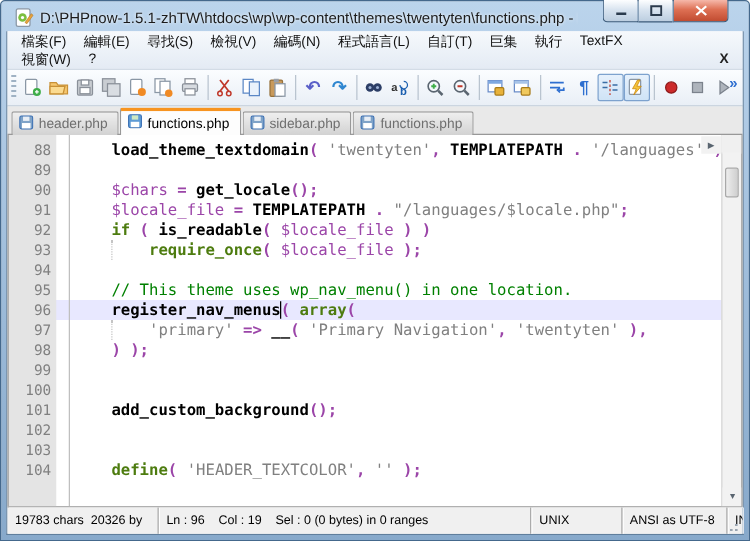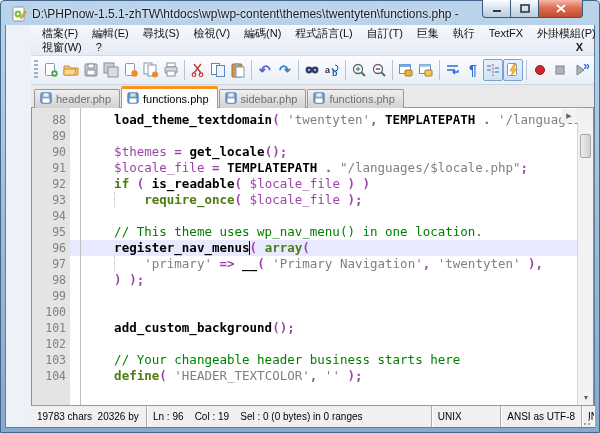--- a/index.html
+++ b/index.html
@@ -14,21 +14,21 @@
   
   .titlebar{ height:24px; display:flex; align-items:center; padding:2px 2px 0 6px; position:relative; }
   .app-icon{ width:16px; height:16px; margin-right:5px; flex:0 0 16px; }
   .title-text{ font-size:12px; color:#1b1b1b; white-space:nowrap; overflow:hidden; width:430px; text-shadow:0 0 3px #fff; }
   .caption-btns{ position:absolute; top:-1px; right:12px; display:flex; }
   .cap-btn{ height:18px; border:1px solid #3C5A78; border-top:none; background:linear-gradient(#FDFEFF,#D9E4F0 45%,#BCCEE0); display:flex; align-items:center; justify-content:center; }
   .cap-btn.min{ width:29px; border-radius:0 0 0 4px; }
   .cap-btn.max{ width:27px; border-left:none; border-right:none; }
   .cap-btn.close{ width:45px; border-radius:0 0 4px 0; background:linear-gradient(#F6B8AA,#DE7054 45%,#C14B30); }
   
-  .client{ flex:1; display:flex; flex-direction:column; background:#EDF2F8; border:1px solid #5F7E9C; border-top:none;padding-left:25px; }
+  .client{ flex:1; display:flex; flex-direction:column; background:#EDF2F8; border:1px solid #5F7E9C; border-top:none; }
   
   .menubar{ background:linear-gradient(#F6F9FC,#E4EBF4); border-bottom:1px solid #D3DCE6; padding:1px 4px 1px 4px; position:relative; }
   .menurow{ display:flex; height:14px; align-items:center; }
   .menu-item{ font-size:11px; color:#111; padding:0 7px; white-space:nowrap; }
   .menu-close{ position:absolute; right:8px; bottom:2px; font-size:11px; color:#222; font-weight:bold; padding:0 3px; }
   
   .toolbar{ height:29px; background:linear-gradient(#FBFDFF,#E9EFF6); border-bottom:1px solid #CBD5E0; display:flex; align-items:center; padding:2px 4px 2px 2px; position:relative; }
   .grip{ width:4px; height:20px; margin:0 3px 0 1px; background:repeating-linear-gradient(#9FB2C4 0 2px, transparent 2px 4px); }
   .tb-sep{ width:1px; height:20px; background:#B9C4CF; margin:0 3px; }
   .tb-btn{ width:22px; height:22px; display:flex; align-items:center; justify-content:center; border:1px solid transparent; border-radius:2px; }
@@ -121,21 +121,20 @@
           <span class="menu-item">檔案(F)</span>
           <span class="menu-item">編輯(E)</span>
           <span class="menu-item">尋找(S)</span>
           <span class="menu-item">檢視(V)</span>
           <span class="menu-item">編碼(N)</span>
           <span class="menu-item">程式語言(L)</span>
           <span class="menu-item">自訂(T)</span>
           <span class="menu-item">巨集</span>
           <span class="menu-item">執行</span>
           <span class="menu-item">TextFX</span>
-          <span class="menu-item">外掛模組(P)</span>
         </div>
       <div class="menurow" id="menu-row2">
           <span class="menu-item">視窗(W)</span>
           <span class="menu-item">?</span>
         </div>
       <span class="menu-close">X</span>
     </div>
 
     <div class="toolbar" id="toolbar">
       <span class="tb-overflow">»</span>
@@ -387,21 +386,21 @@
             <div class="row">
               <span class="ln">88</span>
               <span class="code"><span class="tok-p">    </span><span class="tok-f">load_theme_textdomain</span><span class="tok-o">( </span><span class="tok-s">'twentyten'</span><span class="tok-o">, </span><span class="tok-f">TEMPLATEPATH</span><span class="tok-o"> . </span><span class="tok-s">'/languages'</span><span class="tok-o"> );</span></span>
             </div>
             <div class="row">
               <span class="ln">89</span>
               <span class="code"></span>
             </div>
             <div class="row">
               <span class="ln">90</span>
-              <span class="code"><span class="tok-p">    </span><span class="tok-v">$themes</span><span class="tok-o"> = </span><span class="tok-f">get_locale</span><span class="tok-o">();</span></span>
+              <span class="code"><span class="tok-p">    </span><span class="tok-v">$chars</span><span class="tok-o"> = </span><span class="tok-f">get_locale</span><span class="tok-o">();</span></span>
             </div>
             <div class="row">
               <span class="ln">91</span>
               <span class="code"><span class="tok-p">    </span><span class="tok-v">$locale_file</span><span class="tok-o"> = </span><span class="tok-f">TEMPLATEPATH</span><span class="tok-o"> . </span><span class="tok-s">"/languages/$locale.php"</span><span class="tok-o">;</span></span>
             </div>
             <div class="row">
               <span class="ln">92</span>
               <span class="code"><span class="tok-p">    </span><span class="tok-k">if</span><span class="tok-o"> ( </span><span class="tok-f">is_readable</span><span class="tok-o">( </span><span class="tok-v">$locale_file</span><span class="tok-o"> ) )</span></span>
             </div>
             <div class="row">
@@ -442,21 +441,20 @@
             <div class="row">
               <span class="ln">101</span>
               <span class="code"><span class="tok-p">    </span><span class="tok-f">add_custom_background</span><span class="tok-o">();</span></span>
             </div>
             <div class="row">
               <span class="ln">102</span>
               <span class="code"></span>
             </div>
             <div class="row">
               <span class="ln">103</span>
-              <span class="code"><span class="tok-p">    </span><span class="tok-c">// Your changeable header business starts here</span></span>
             </div>
             <div class="row">
               <span class="ln">104</span>
               <span class="code"><span class="tok-p">    </span><span class="tok-k">define</span><span class="tok-o">( </span><span class="tok-s">'HEADER_TEXTCOLOR'</span><span class="tok-o">, </span><span class="tok-s">''</span><span class="tok-o"> );</span></span>
             </div>
             <div class="gutterbg"></div>
             <div class="sepline"></div>
           </div>
         <div class="vscroll">
           <div class="sb-arrow" style="top:0;">▲</div>

